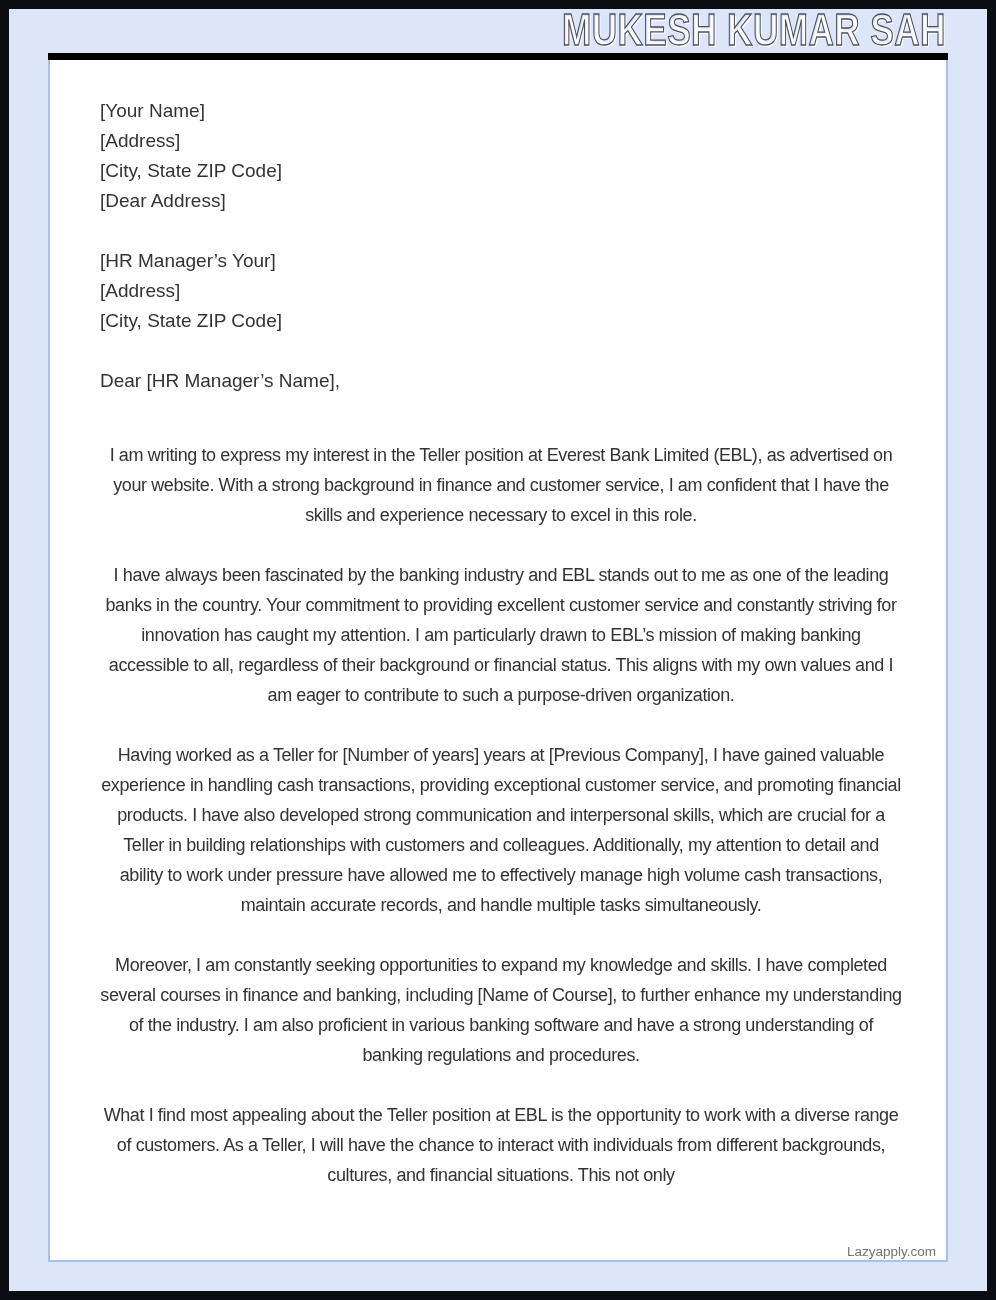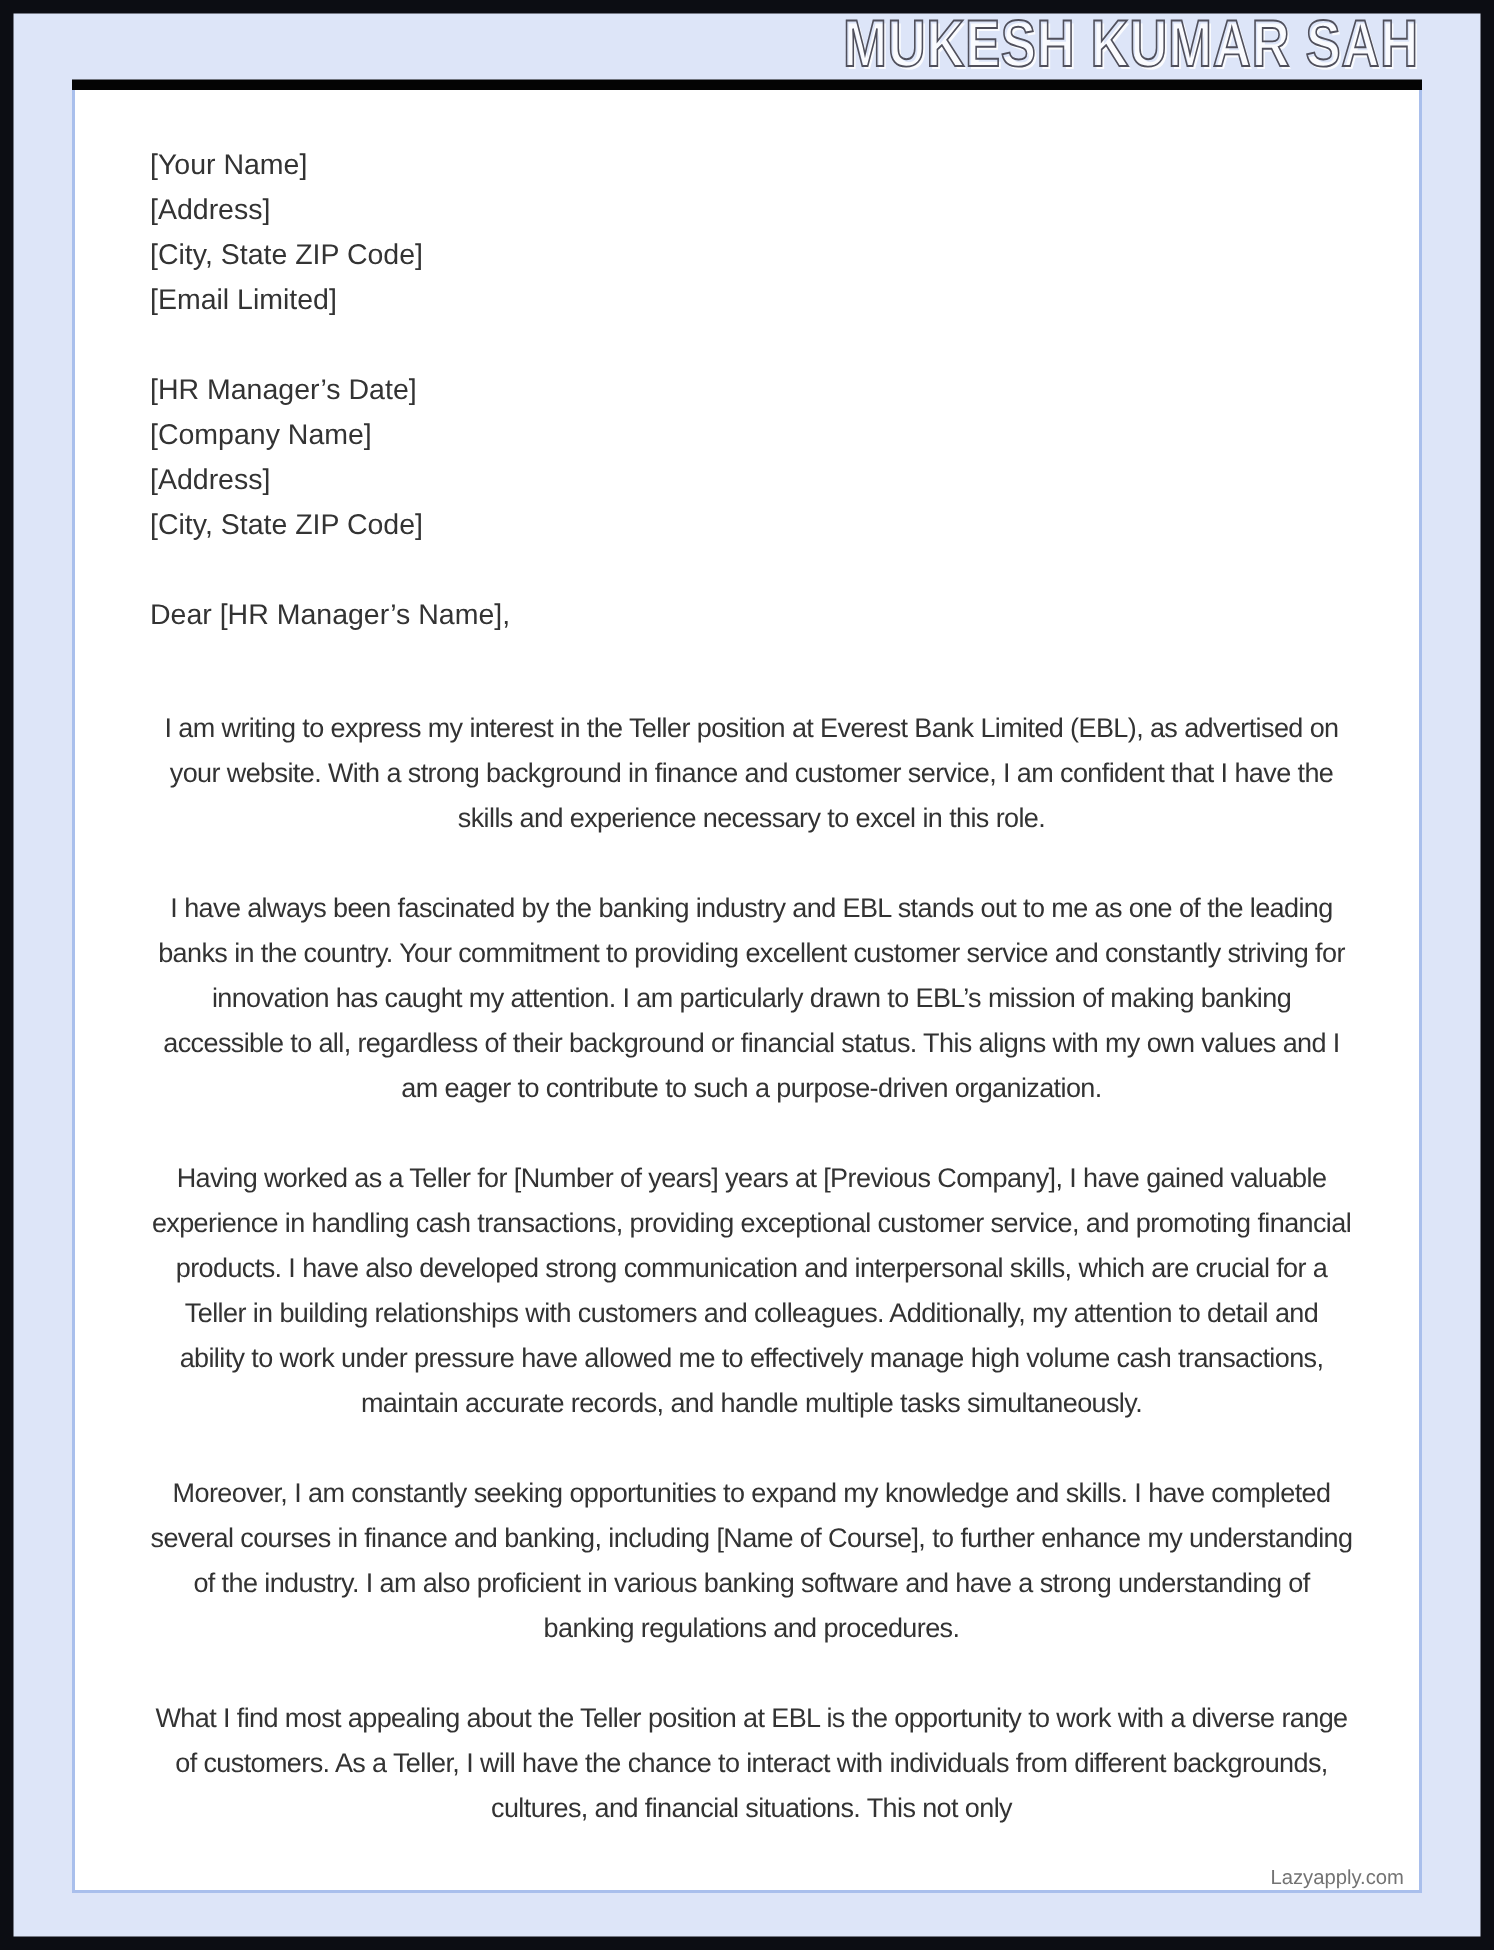--- a/index.html
+++ b/index.html
@@ -91,26 +91,25 @@
 
   <div class="top-bar"></div>
 
   <div class="page">
     <div class="content">
 
       <div class="addr-block">
           <div>[Your Name]</div>
           <div>[Address]</div>
           <div>[City, State ZIP Code]</div>
-          <div>[Email Limited]</div>
+          <div>[Dear Address]</div>
         </div>
 
       <div class="addr-block">
-          <div>[HR Manager’s Date]</div>
-          <div>[Company Name]</div>
+          <div>[HR Manager’s Your]</div>
           <div>[Address]</div>
           <div>[City, State ZIP Code]</div>
         </div>
 
       <div class="salutation">Dear [HR Manager’s Name],</div>
 
       <div class="paragraphs">
           <p>I am writing to express my interest in the Teller position at Everest Bank Limited (EBL), as advertised on your website. With a strong background in finance and customer service, I am confident that I have the skills and experience necessary to excel in this role.</p>
           <p>I have always been fascinated by the banking industry and EBL stands out to me as one of the leading banks in the country. Your commitment to providing excellent customer service and constantly striving for innovation has caught my attention. I am particularly drawn to EBL’s mission of making banking accessible to all, regardless of their background or financial status. This aligns with my own values and I am eager to contribute to such a purpose-driven organization.</p>
           <p>Having worked as a Teller for [Number of years] years at [Previous Company], I have gained valuable experience in handling cash transactions, providing exceptional customer service, and promoting financial products. I have also developed strong communication and interpersonal skills, which are crucial for a Teller in building relationships with customers and colleagues. Additionally, my attention to detail and ability to work under pressure have allowed me to effectively manage high volume cash transactions, maintain accurate records, and handle multiple tasks simultaneously.</p>

